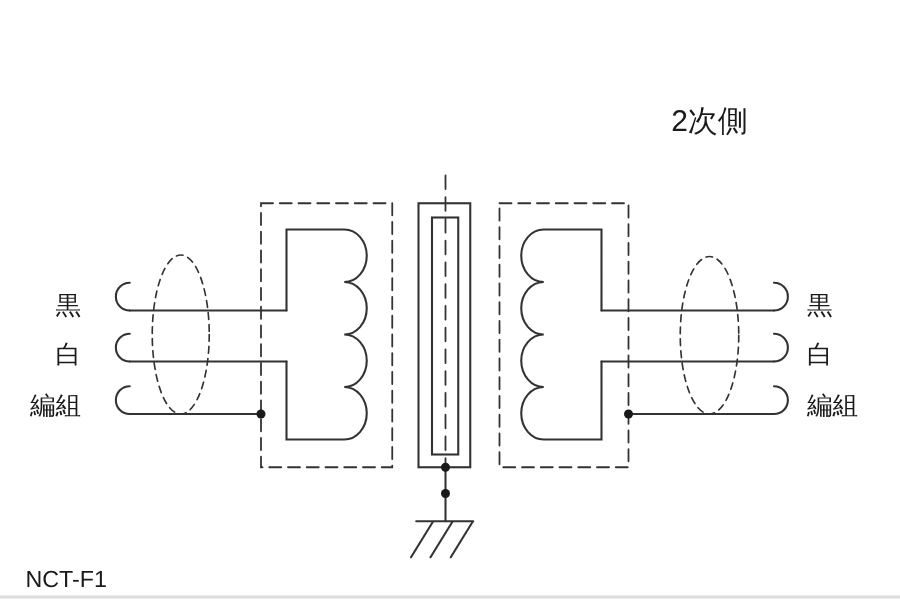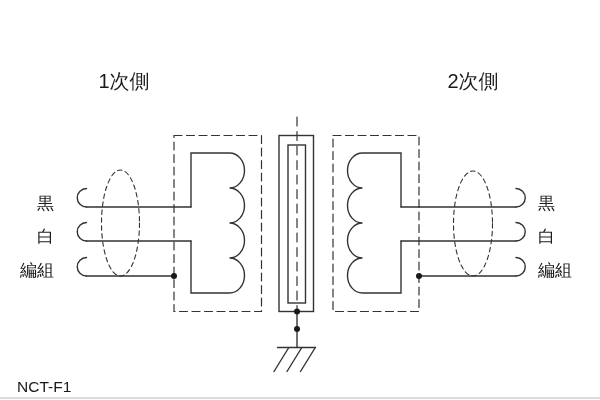--- a/index.html
+++ b/index.html
@@ -70,21 +70,20 @@
     <circle cx="297" cy="329" r="3" fill="#1a1a1a" stroke="none"></circle>
 
     <g>
       <path d="M277.5 347.5 H315.5"></path>
       <path d="M288.5 348 L274 371.5"></path>
       <path d="M301.5 348 L287 371.5"></path>
       <path d="M315 348 L300.5 371.5"></path>
     </g>
   </svg>
 
-  <div class="lbl side-title" style="left:92px;top:70px;">1次側</div>
   <div class="lbl side-title" style="left:441px;top:70px;text-align:center;">2次側</div>
 
   <div class="lbl term-left" style="top:194px;">黒</div>
   <div class="lbl term-left" style="top:227px;">白</div>
   <div class="lbl term-left" style="top:261px;">編組</div>
 
   <div class="lbl term-right" style="top:194px;">黒</div>
   <div class="lbl term-right" style="top:227px;">白</div>
   <div class="lbl term-right" style="top:261px;">編組</div>
 

